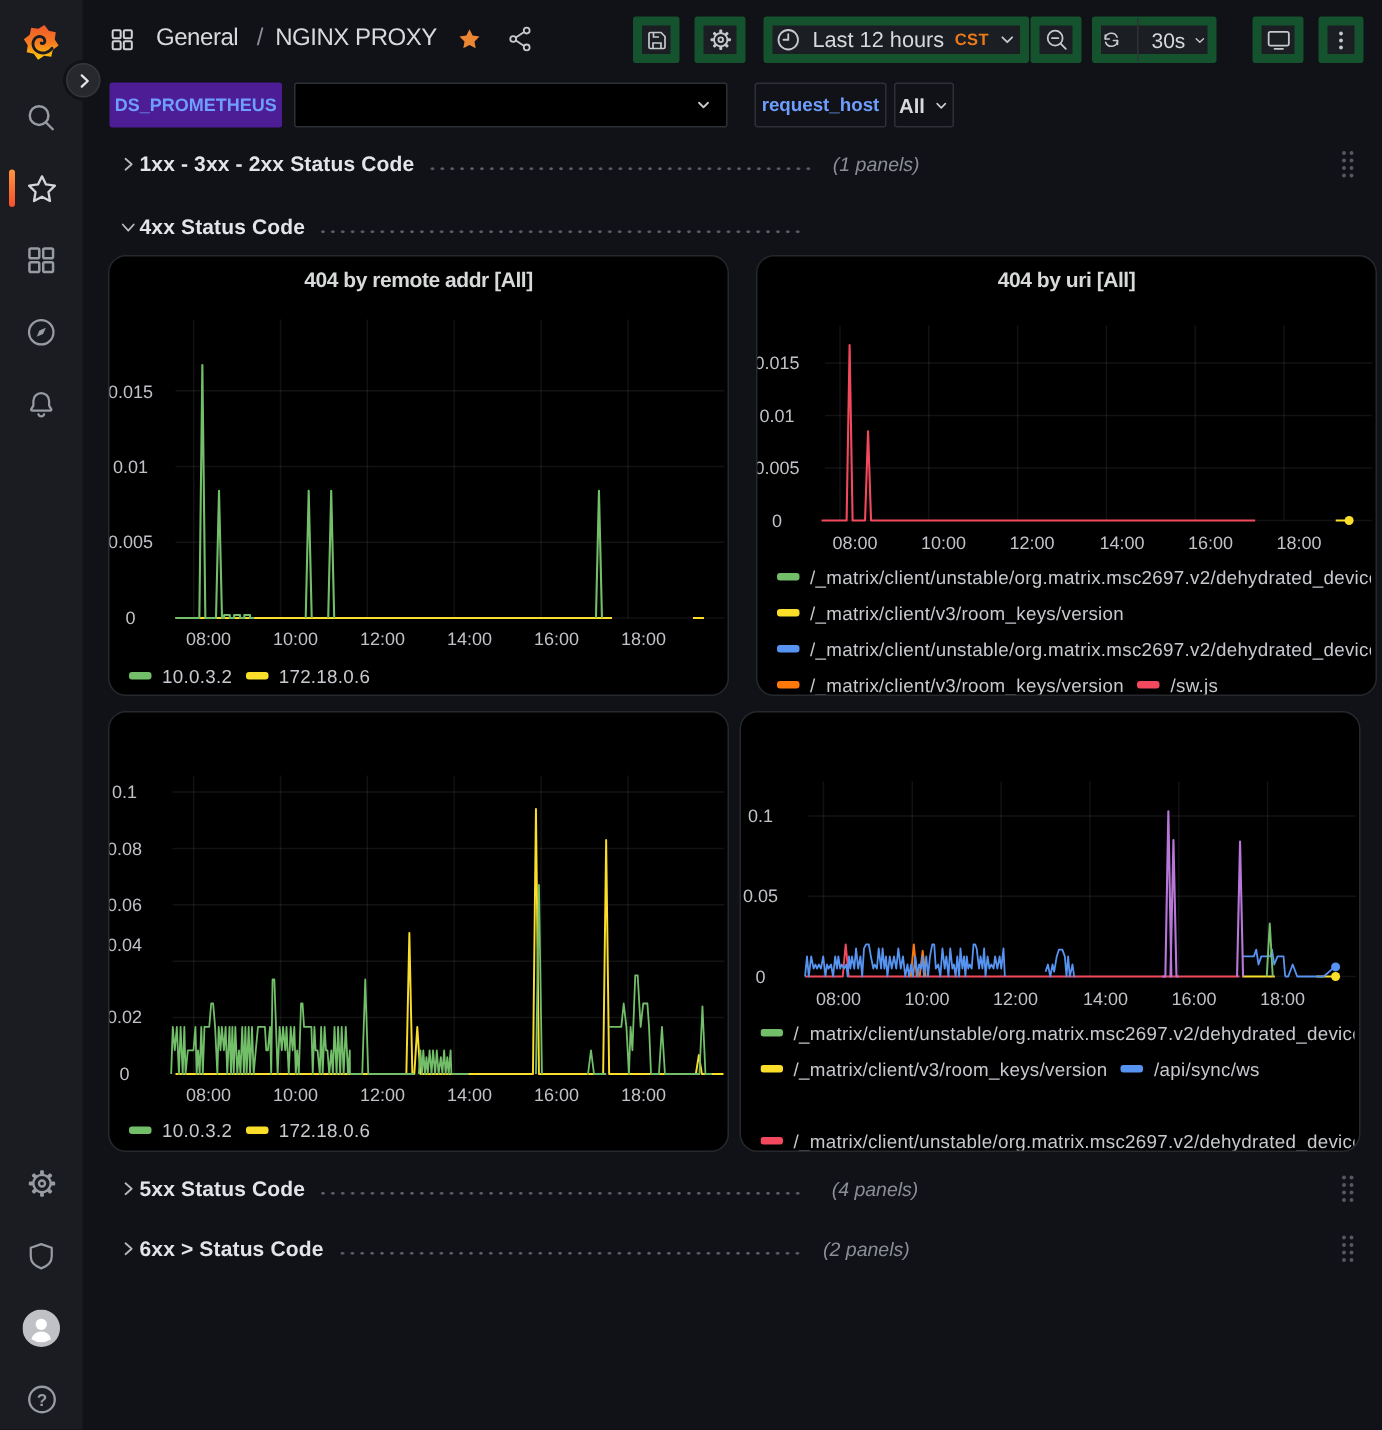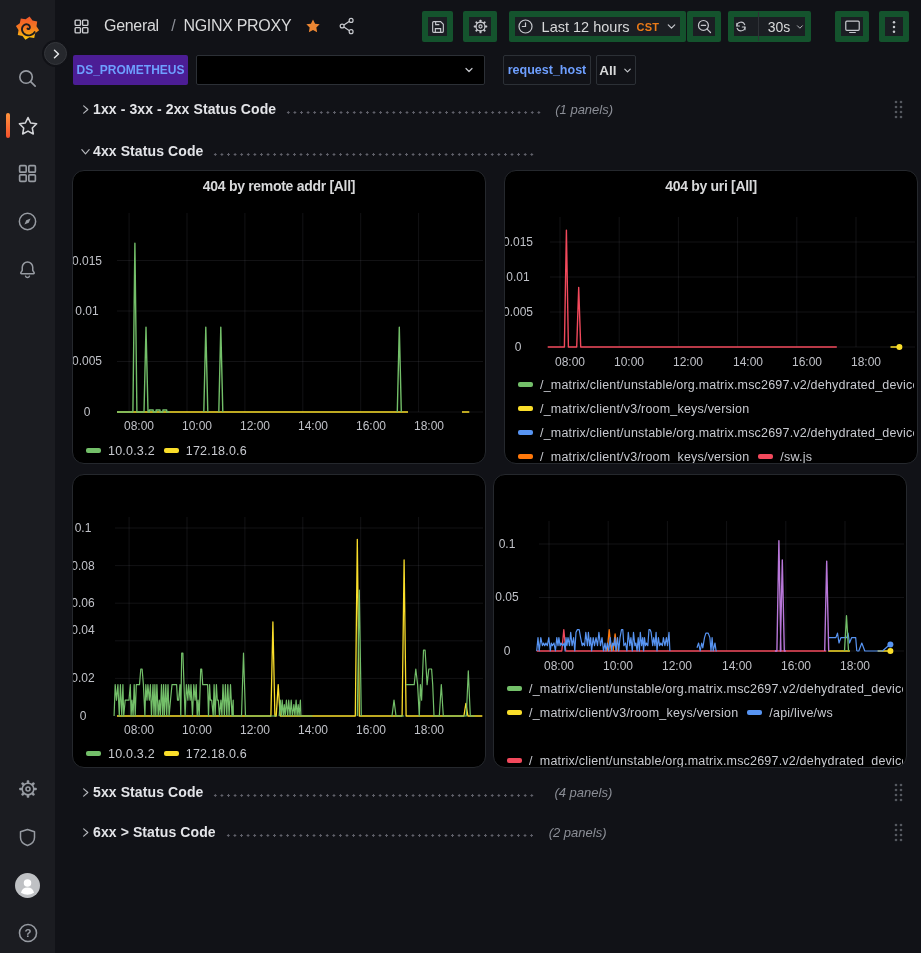--- a/index.html
+++ b/index.html
@@ -482,21 +482,21 @@
         <span>/_matrix/client/unstable/org.matrix.msc2697.v2/dehydrated_device</span>
       </span>
     </div>
  <div class="lrow" style="top:229px">
       <span class="litem">
         <span class="dsh" style="background:#fade2a"></span>
         <span>/_matrix/client/v3/room_keys/version</span>
       </span>
       <span class="litem">
         <span class="dsh" style="background:#5794f2"></span>
-        <span>/api/live/ws</span>
+        <span>/api/sync/ws</span>
       </span>
     </div>
  <div class="lrow" style="top:277px">
       <span class="litem">
         <span class="dsh" style="background:#f2495c"></span>
         <span>/_matrix/client/unstable/org.matrix.msc2697.v2/dehydrated_device</span>
       </span>
     </div>
 </div>
 

